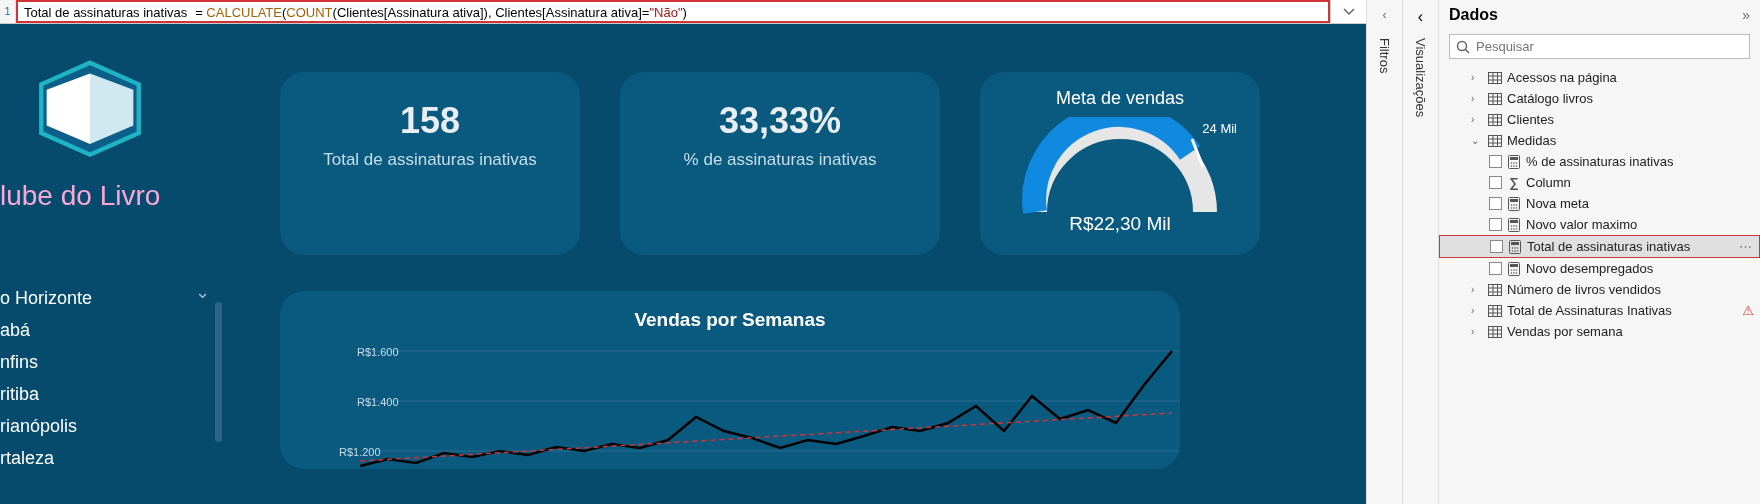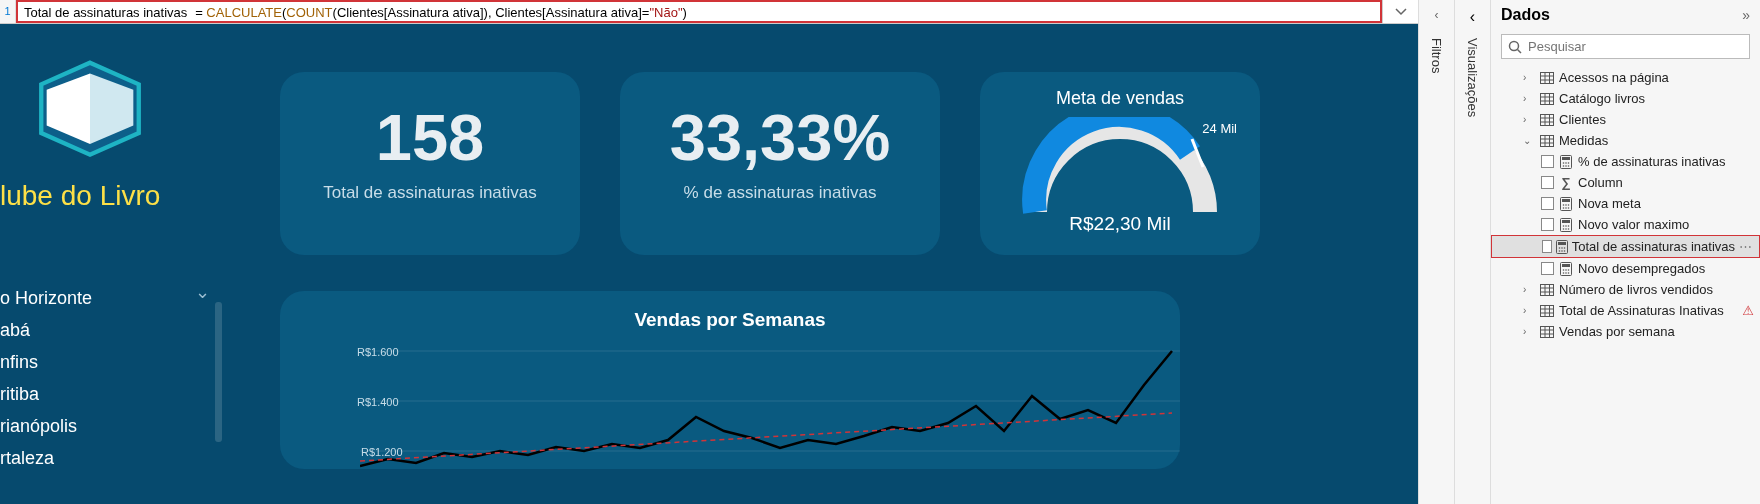--- a/index.html
+++ b/index.html
@@ -11,50 +11,50 @@
 .formula-box { flex: 1; border: 2px solid #d13438; padding: 2px 6px; font-family: Consolas, monospace; font-size: 13px; line-height: 18px; white-space: nowrap; overflow: hidden; }
 .formula-box .kw-func { color: #a16207; }
 .formula-box .kw-str { color: #a31515; }
 .formula-dd { width: 36px; border-left: 1px solid #ccc; display: flex; align-items: center; justify-content: center; color: #666; }
 
 .canvas { flex: 1; background: #064a6e; position: relative; overflow: hidden; padding: 12px 0 0 0; display: flex; }
 
 .left-col { width: 250px; padding-left: 0; }
 .logo-wrap { width: 180px; height: 140px; display: flex; align-items: center; justify-content: center; }
 .logo-svg { width: 130px; height: 110px; }
-.brand { color: #fde047; font-size: 28px; font-weight: 400; margin-top: 4px; }
+.brand { color: #f9a8d4; font-size: 28px; font-weight: 400; margin-top: 4px; }
 .slicer { margin-top: 70px; color: #fff; font-size: 18px; line-height: 32px; position: relative; }
 .slicer-arrow { position: absolute; right: 40px; top: -6px; color: #9dbfd3; }
 .scroll-stub { position: absolute; right: 28px; top: 20px; width: 7px; height: 140px; background: rgba(255,255,255,0.15); border-radius: 3px; }
 
 .cards-col { flex: 1; padding: 36px 20px 0 30px; }
 .cards-row { display: flex; gap: 40px; }
 .card { background: #0a5a80; border-radius: 24px; padding: 28px 40px 24px; text-align: center; color: #fff; }
 .card.big { width: 300px; }
 .card.big2 { width: 320px; }
-.card-val { font-size: 65px; font-weight: 600; color: #e8eef2; }
+.card-val { font-size: 36px; font-weight: 600; color: #e8eef2; }
 .card-lbl { font-size: 17px; color: #c8dde8; margin-top: 8px; }
 .gauge-card { background: #0a5a80; border-radius: 24px; padding: 16px 30px 20px; width: 280px; text-align: center; color: #fff; }
 .gauge-title { font-size: 18px; margin-bottom: 8px; }
 .gauge-wrap { position: relative; width: 210px; height: 100px; margin: 0 auto; }
 .gauge-val { font-size: 19px; margin-top: -4px; }
 .gauge-target { position: absolute; right: -12px; top: 4px; font-size: 13px; }
 
 .chart-card { background: #0a5a80; border-radius: 24px; margin-top: 36px; padding: 18px 30px 10px; width: 900px; height: 178px; position: relative; }
 .chart-title { color: #fff; text-align: center; font-size: 19px; font-weight: 600; margin-bottom: 8px; }
 .chart-axis { color: #c8dde8; font-size: 11px; position: absolute; padding-left: 47px; }
 
 .side-strip { width: 36px; background: #f6f6f6; border-left: 1px solid #ddd; display: flex; flex-direction: column; align-items: center; padding-top: 8px; gap: 16px; }
 .side-strip .v-label { writing-mode: vertical-rl; font-size: 13px; color: #333; }
 .side-strip .chev { color: #666; font-size: 12px; }
 
 .viz-strip { width: 36px; background: #f6f6f6; border-left: 1px solid #ddd; display: flex; flex-direction: column; align-items: center; padding-top: 8px; gap: 12px; }
 .viz-strip .v-label { writing-mode: vertical-rl; font-size: 13px; color: #333; }
 
-.data-pane { width: 270px; background: #f6f6f6; border-left: 1px solid #ddd; display: flex; flex-direction: column; }
+.data-pane { width: 322px; background: #f6f6f6; border-left: 1px solid #ddd; display: flex; flex-direction: column; }
 .data-header { display: flex; align-items: center; justify-content: space-between; padding: 6px 10px 10px; }
 .data-header h3 { font-size: 16px; font-weight: 600; }
 .search-box { margin: 0 10px 8px; border: 1px solid #bbb; background: #fff; display: flex; align-items: center; padding: 4px 6px; gap: 6px; }
 .search-box input { border: none; outline: none; flex: 1; font-size: 13px; background: transparent; }
 
 .tree { flex: 1; overflow-y: auto; font-size: 13px; color: #222; }
 .tree-row { display: flex; align-items: center; padding: 3px 6px 3px 10px; gap: 4px; cursor: pointer; white-space: nowrap; }
 .tree-row.sel { background: #e0e0e0; border: 1px solid #d13438; }
 .tree-row .chev { width: 12px; color: #666; font-size: 10px; }
 .tree-row .chkbx { width: 13px; height: 13px; border: 1px solid #888; background: #fff; }
@@ -128,21 +128,21 @@
             <div class="gauge-target">24 Mil</div>
           </div>
           <div class="gauge-val">R$22,30 Mil</div>
         </div>
       </div>
 
       <div class="chart-card">
         <div class="chart-title">Vendas por Semanas</div>
         <div class="chart-axis" style="left:30px; top:55px;">R$1.600</div>
         <div class="chart-axis" style="left:30px; top:105px;">R$1.400</div>
-        <div class="chart-axis" style="left:34px; top:155px;">R$1.200</div>
+        <div class="chart-axis" style="left:12px; top:155px;">R$1.200</div>
         <svg width="840" height="160" style="position:absolute; left:80px; top:40px;">
           <line x1="0" y1="20" x2="820" y2="20" stroke="rgba(255,255,255,0.12)"></line>
           <line x1="0" y1="70" x2="820" y2="70" stroke="rgba(255,255,255,0.12)"></line>
           <line x1="0" y1="120" x2="820" y2="120" stroke="rgba(255,255,255,0.12)"></line>
           <path d="M 0 135 L 28 128 L 56 132 L 84 122 L 112 126 L 140 120 L 168 124 L 196 116 L 224 120 L 252 113 L 280 117 L 308 109 L 336 86 L 364 100 L 392 107 L 420 117 L 448 109 L 476 113 L 504 105 L 532 96 L 560 100 L 588 92 L 616 75 L 644 100 L 672 65 L 700 88 L 728 79 L 756 92 L 784 54 L 812 20" stroke="#000" stroke-width="2.5" fill="none"></path>
           <path d="M 0 130 L 812 82" stroke="#d13438" stroke-width="1.5" stroke-dasharray="5 4" fill="none"></path>
         </svg>
       </div>
     </div>
   </div>

